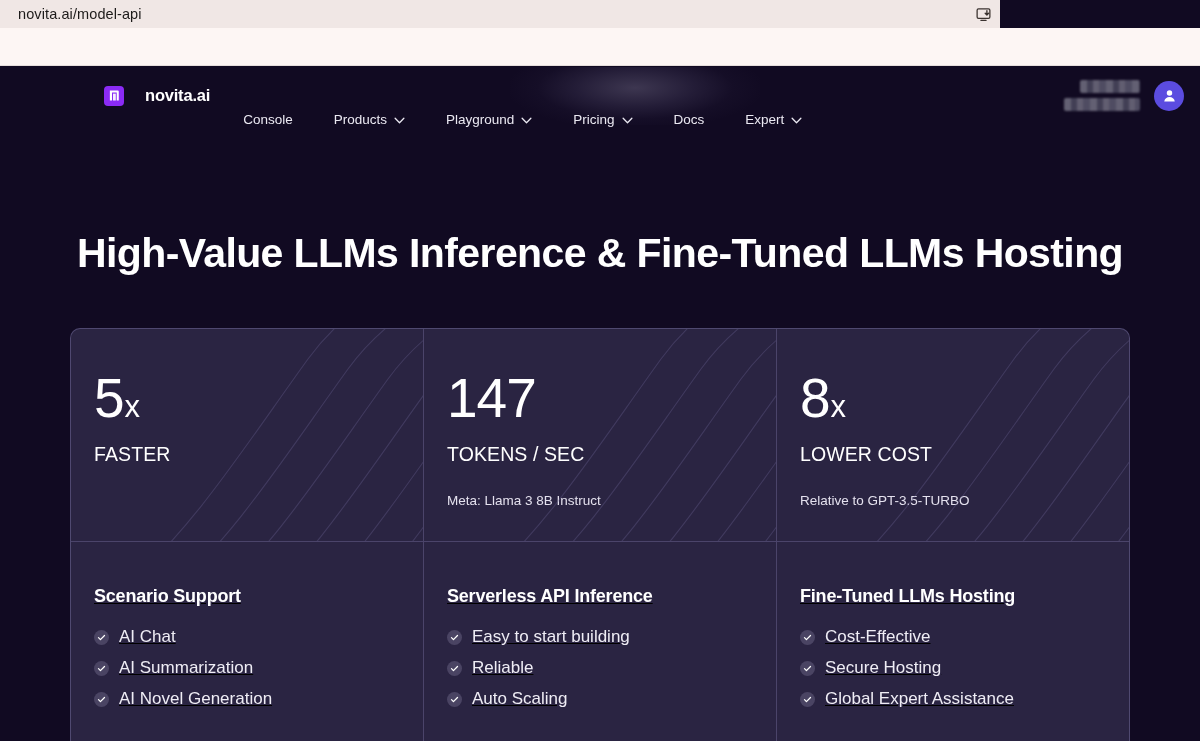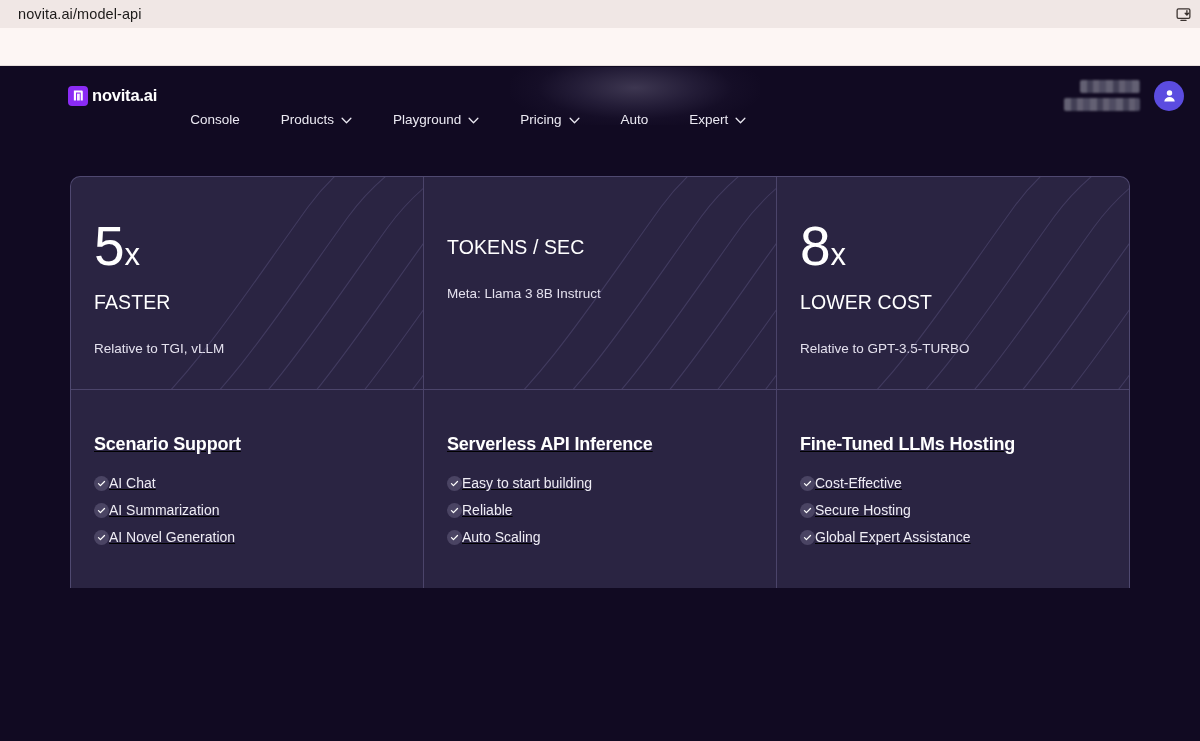--- a/index.html
+++ b/index.html
@@ -6,21 +6,21 @@
   html, body {
     width: 1200px; height: 741px;
     overflow: hidden;
     font-family: "Liberation Sans", sans-serif;
     background: #110a22;
   }
 
   
   .browser-tabstrip {
     position: absolute; top: 0; left: 0;
-    width: 1200px; height: 28px;
+    width: 1000px; height: 28px;
     background: #f0e7e5;
     display: flex; align-items: center;
   }
   .tab {
     height: 28px;
     display: flex; align-items: center;
     padding: 0 14px 0 18px;
     background: #f0e7e5;
     font-size: 14.5px;
     color: #1d1b1a;
@@ -58,21 +58,21 @@
     position: absolute;
     left: 510px; top: -4px;
     width: 250px; height: 62px;
     background: radial-gradient(ellipse 130px 42px at 50% 40%,
                 rgba(188,182,214,0.26) 0%,
                 rgba(150,143,186,0.14) 45%,
                 rgba(120,112,160,0.04) 75%,
                 rgba(0,0,0,0) 100%);
     pointer-events: none;
   }
-  .brand { display: flex; align-items: center; gap: 4px; z-index: 2; }
+  .brand { display: flex; align-items: center; gap: 21px; z-index: 2; margin-left: 36px; }
   .brand-mark {
     width: 20px; height: 20px; border-radius: 4px;
     background: #8b2bf5;
     display: flex; align-items: center; justify-content: center;
   }
   .brand-name {
     font-size: 16.5px; font-weight: 600; color: #ffffff;
     letter-spacing: -.2px;
   }
   .nav-links { display: flex; align-items: center; margin-left: 33px; z-index: 2; margin-top: 48px; }
@@ -165,23 +165,23 @@
     min-height: 188px;
     border-right: 1px solid rgba(125,118,168,0.40);
     text-decoration: underline;
   }
   .feature-col:last-child { border-right: none; }
   .feature-title {
     font-size: 18px; font-weight: 700; color: #ffffff; letter-spacing: -.2px;
   }
   .feature-list { list-style: none; margin-top: 20px; }
   .feature-item {
-    display: flex; align-items: center; 
+    display: flex; align-items: center; gap: 10px;
     margin-bottom: 11px;
-    font-size: 14px; color: #efedf5;
+    font-size: 17px; color: #efedf5;
   }
   .check {
     width: 15px; height: 15px; border-radius: 50%;
     background: #4a4463;
     display: flex; align-items: center; justify-content: center;
     flex: 0 0 15px;
   }
 </style>
 </head>
 <body>
@@ -238,21 +238,21 @@
       </div>
       <div class="nav-item">
         <span>Pricing</span>
         <span class="chev">
           <svg width="11" height="7" viewBox="0 0 12 8" fill="none">
             <path d="M1 1.5 6 6.5l5-5" stroke="#ebe9f2" stroke-width="1.5" stroke-linecap="round" stroke-linejoin="round"></path>
           </svg>
         </span>
       </div>
       <div class="nav-item">
-        <span>Auto</span>
+        <span>Docs</span>
       </div>
       <div class="nav-item">
         <span>Expert</span>
         <span class="chev">
           <svg width="11" height="7" viewBox="0 0 12 8" fill="none">
             <path d="M1 1.5 6 6.5l5-5" stroke="#ebe9f2" stroke-width="1.5" stroke-linecap="round" stroke-linejoin="round"></path>
           </svg>
         </span>
       </div>
     </div>
@@ -264,20 +264,21 @@
       </div>
       <div class="avatar">
         <svg width="17" height="17" viewBox="0 0 20 20">
           <circle cx="10" cy="7" r="3.2" fill="#ffffff"></circle>
           <path d="M3.8 17c.5-3.4 3.1-5.2 6.2-5.2s5.7 1.8 6.2 5.2H3.8Z" fill="#ffffff"></path>
         </svg>
       </div>
     </div>
   </div>
 
+  <h1 class="hero-title">High-Value LLMs Inference &amp; Fine-Tuned LLMs Hosting</h1>
 
   <div class="panel">
 
     <div class="stats-row">
 
       <div class="stat-card">
         <svg class="stat-deco" viewBox="0 0 330 290" fill="none" preserveAspectRatio="none">
           <g stroke="#6d6596" stroke-width="1.1" opacity=".62">
             <path d="M-10 290C60 230 110 150 175 60 210 12 260 -20 330 -40"></path>
             <path d="M30 300C100 240 150 160 215 70 250 22 300 -10 370 -30"></path>
@@ -285,34 +286,37 @@
             <path d="M110 320C180 260 230 180 295 90 330 42 380 10 450 -10"></path>
             <path d="M150 330C220 270 270 190 335 100 370 52 420 20 490 0"></path>
             <path d="M190 340C260 280 310 200 375 110 410 62 460 30 530 10"></path>
           </g>
         </svg>
         <div class="stat-value">
           <span>5</span>
           <span class="stat-suffix">x</span>
         </div>
         <div class="stat-label">FASTER</div>
-        <div class="stat-note">Relative to TGI, vLLM</div>
       </div>
 
       <div class="stat-card">
         <svg class="stat-deco" viewBox="0 0 330 290" fill="none" preserveAspectRatio="none">
           <g stroke="#6d6596" stroke-width="1.1" opacity=".62">
             <path d="M-10 290C60 230 110 150 175 60 210 12 260 -20 330 -40"></path>
             <path d="M30 300C100 240 150 160 215 70 250 22 300 -10 370 -30"></path>
             <path d="M70 310C140 250 190 170 255 80 290 32 340 0 410 -20"></path>
             <path d="M110 320C180 260 230 180 295 90 330 42 380 10 450 -10"></path>
             <path d="M150 330C220 270 270 190 335 100 370 52 420 20 490 0"></path>
             <path d="M190 340C260 280 310 200 375 110 410 62 460 30 530 10"></path>
           </g>
         </svg>
+        <div class="stat-value">
+          <span>147</span>
+          <span class="stat-suffix"></span>
+        </div>
         <div class="stat-label">TOKENS / SEC</div>
         <div class="stat-note">Meta: Llama 3 8B Instruct</div>
       </div>
 
       <div class="stat-card">
         <svg class="stat-deco" viewBox="0 0 330 290" fill="none" preserveAspectRatio="none">
           <g stroke="#6d6596" stroke-width="1.1" opacity=".62">
             <path d="M-10 290C60 230 110 150 175 60 210 12 260 -20 330 -40"></path>
             <path d="M30 300C100 240 150 160 215 70 250 22 300 -10 370 -30"></path>
             <path d="M70 310C140 250 190 170 255 80 290 32 340 0 410 -20"></path>

